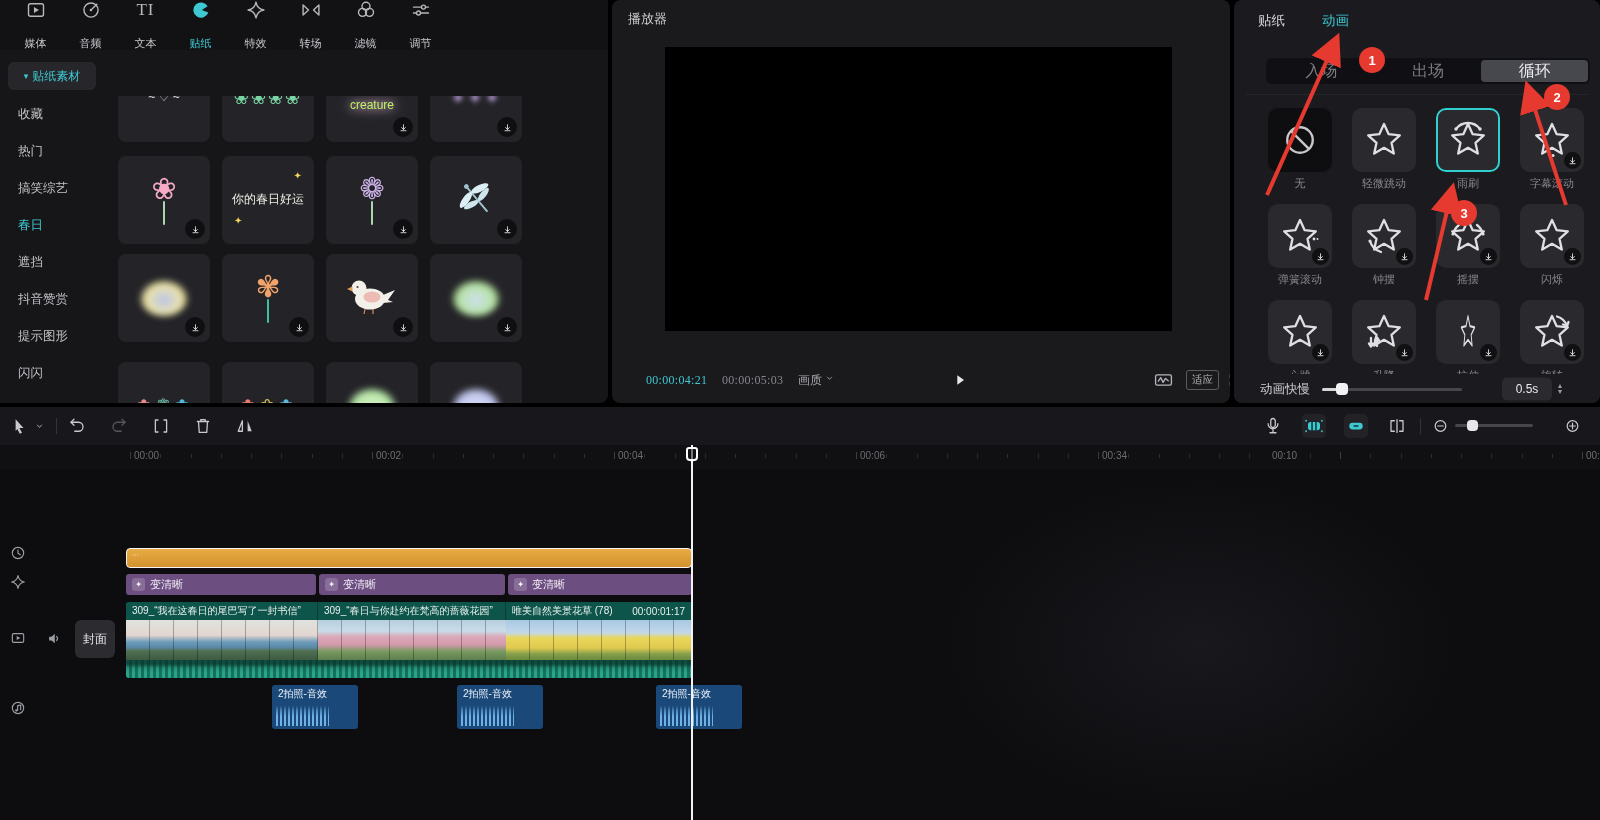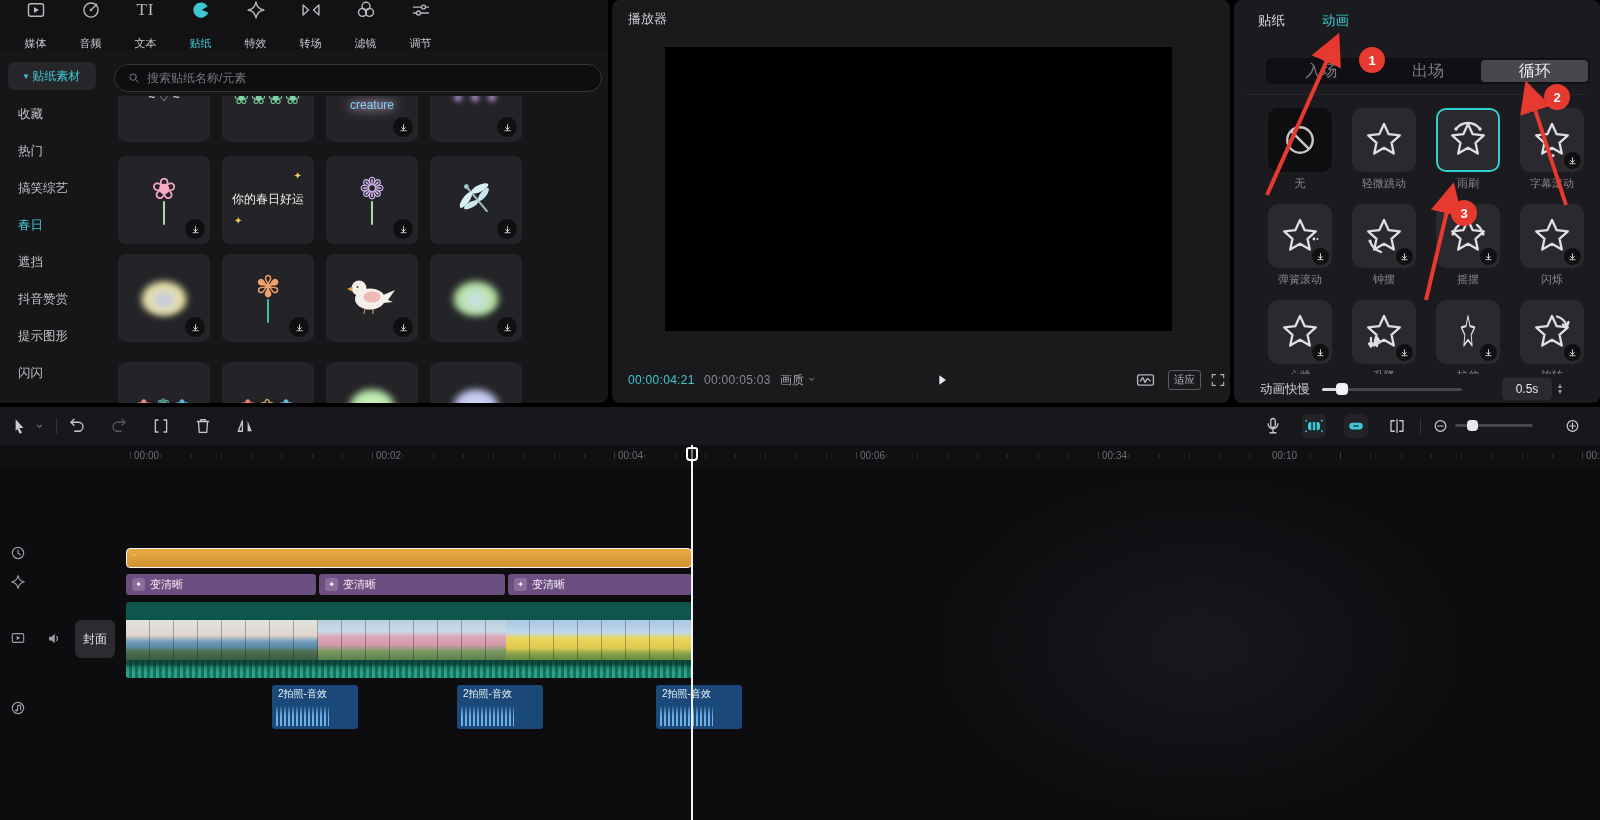--- a/index.html
+++ b/index.html
@@ -35,21 +35,21 @@
   .st-blob{width:48px;height:36px;border-radius:50%;}
   .st-acc{position:absolute;font-size:10px;}
   .st-acc.a1{right:12px;top:14px;}
   .st-acc.a2{left:12px;bottom:18px;}
   .dl-badge{position:absolute;right:5px;bottom:5px;width:20px;height:20px;border-radius:50%;background:rgba(12,12,14,.85);display:flex;align-items:center;justify-content:center;color:#fff;}
 
   
   .player-panel{left:612px;top:0;width:618px;height:403px;background:#1a1a1d;}
   .player-title{position:absolute;left:16px;top:10px;font-size:13px;color:#cfcfd3;}
   .video{position:absolute;left:53px;top:47px;width:507px;height:284px;background:#000;}
-  .player-controls{position:absolute;left:0;right:0;top:365px;height:30px;}
+  .player-controls{position:absolute;left:18px;right:0;top:365px;height:30px;font-family:Liberation Serif, serif;}
   .player-controls>*{position:absolute;top:50%;transform:translateY(-50%);}
   .t-cur{left:16px;font-size:12px;color:#3ec8d2;letter-spacing:.3px;}
   .t-tot{left:92px;font-size:12px;color:#87878d;letter-spacing:.3px;}
   .t-q{left:168px;font-size:12px;color:#a9a9af;display:flex;align-items:center;gap:2px;cursor:pointer;}
   .play-btn{left:322px;color:#e8e8ec;cursor:pointer;display:flex;}
   .pc-ico{color:#b4b4ba;cursor:pointer;display:flex;}
   .wform{left:524px;}
   .fit-btn{left:556px;font-size:10.5px;color:#b4b4ba;border:1px solid #5a5a61;border-radius:3px;padding:2px 5px;cursor:pointer;}
   .fs{left:598px;}
 
@@ -210,38 +210,29 @@
           <div class="cat-item">热门</div>
           <div class="cat-item">搞笑综艺</div>
           <div class="cat-item active">春日</div>
           <div class="cat-item">遮挡</div>
           <div class="cat-item">抖音赞赏</div>
           <div class="cat-item">提示图形</div>
           <div class="cat-item">闪闪</div>
         </div>
     </div>
     <div class="content">
-      <div class="search">
-        <span class="s-ico">
-            <svg width="14" height="14" viewBox="-12 -12 24 24" fill="none" stroke="currentColor" stroke-width="1.7" stroke-linecap="round" stroke-linejoin="round">
-              <circle cx="-1.5" cy="-1.5" r="5.5"></circle>
-              <path d="M2.5,2.5 L7.5,7.5"></path>
-            </svg>
-          </span>
-        <span>搜索贴纸名称/元素</span>
-      </div>
       <div class="sticker-viewport" id="sticker-grid">
           <div class="card" style="left: 14px; top: -42px;">
             <span class="st-text" style="color: rgb(228, 224, 214);">~ ♡ ~</span>
           </div>
           <div class="card" style="left: 118px; top: -42px;">
             <span class="st-glyphs" style="color: rgb(121, 211, 162);">❀❀❀❀</span>
           </div>
           <div class="card" style="left: 222px; top: -42px;">
-            <span class="st-text" style="color: #7dd3fc; text-shadow: rgb(242, 195, 224) 0px 0px 9px, rgb(242, 195, 224) 0px 0px 16px; margin-top: 16px;">creature</span>
+            <span class="st-text" style="color: #bef264; text-shadow: rgb(242, 195, 224) 0px 0px 9px, rgb(242, 195, 224) 0px 0px 16px; margin-top: 16px;">creature</span>
             <span class="dl-badge">
               <svg width="11" height="11" viewBox="-12 -12 24 24" fill="none" stroke="currentColor" stroke-width="1.7" stroke-linecap="round" stroke-linejoin="round">
                 <path d="M0,-6 V4 M-4,0 L0,4.5 L4,0 M-5.5,7 H5.5"></path>
               </svg>
             </span>
           </div>
           <div class="card" style="left: 326px; top: -42px;">
             <span class="st-glyphs" style="color: rgb(201, 168, 232); filter: blur(2.5px);">✦✦✦</span>
             <span class="dl-badge">
               <svg width="11" height="11" viewBox="-12 -12 24 24" fill="none" stroke="currentColor" stroke-width="1.7" stroke-linecap="round" stroke-linejoin="round">
@@ -732,20 +723,32 @@
         </div>
         <div class="clip fx-clip" style="left: 319px; top: 105px; width: 186px;">
           <span class="fx-ico">✦</span>
           <span>变清晰</span>
         </div>
         <div class="clip fx-clip" style="left: 508px; top: 105px; width: 184px;">
           <span class="fx-ico">✦</span>
           <span>变清晰</span>
         </div>
         <div class="clip video-clip" style="left: 126px; top: 133px; width: 566px;">
+          <div class="vc-names">
+            <div class="vc-seg" style="left: 0px; width: 192px;">
+              <span>309_“我在这春日的尾巴写了一封书信”</span>
+            </div>
+            <div class="vc-seg" style="left: 192px; width: 188px;">
+              <span>309_“春日与你赴约在梵高的蔷薇花园”</span>
+            </div>
+            <div class="vc-seg" style="left: 380px; width: 186px;">
+              <span>唯美自然美景花草 (78)</span>
+              <span class="dur">00:00:01:17</span>
+            </div>
+          </div>
           <div class="vc-thumbs">
             <div class="vc-th th-blossom" style="left: 0px; width: 192px;">
               <div class="th-frames"></div>
             </div>
             <div class="vc-th th-pinkfield" style="left: 192px; width: 188px;">
               <div class="th-frames"></div>
             </div>
             <div class="vc-th th-rapeseed" style="left: 380px; width: 186px;">
               <div class="th-frames"></div>
             </div>

